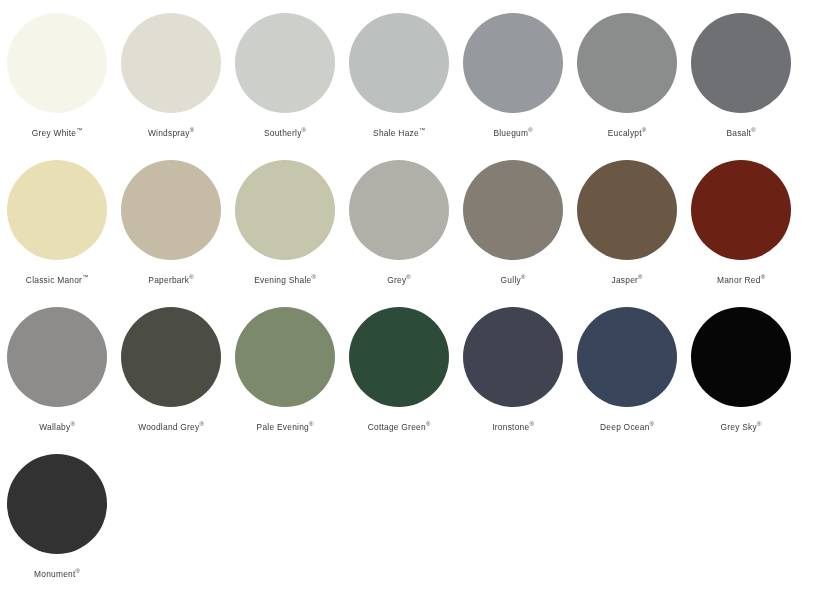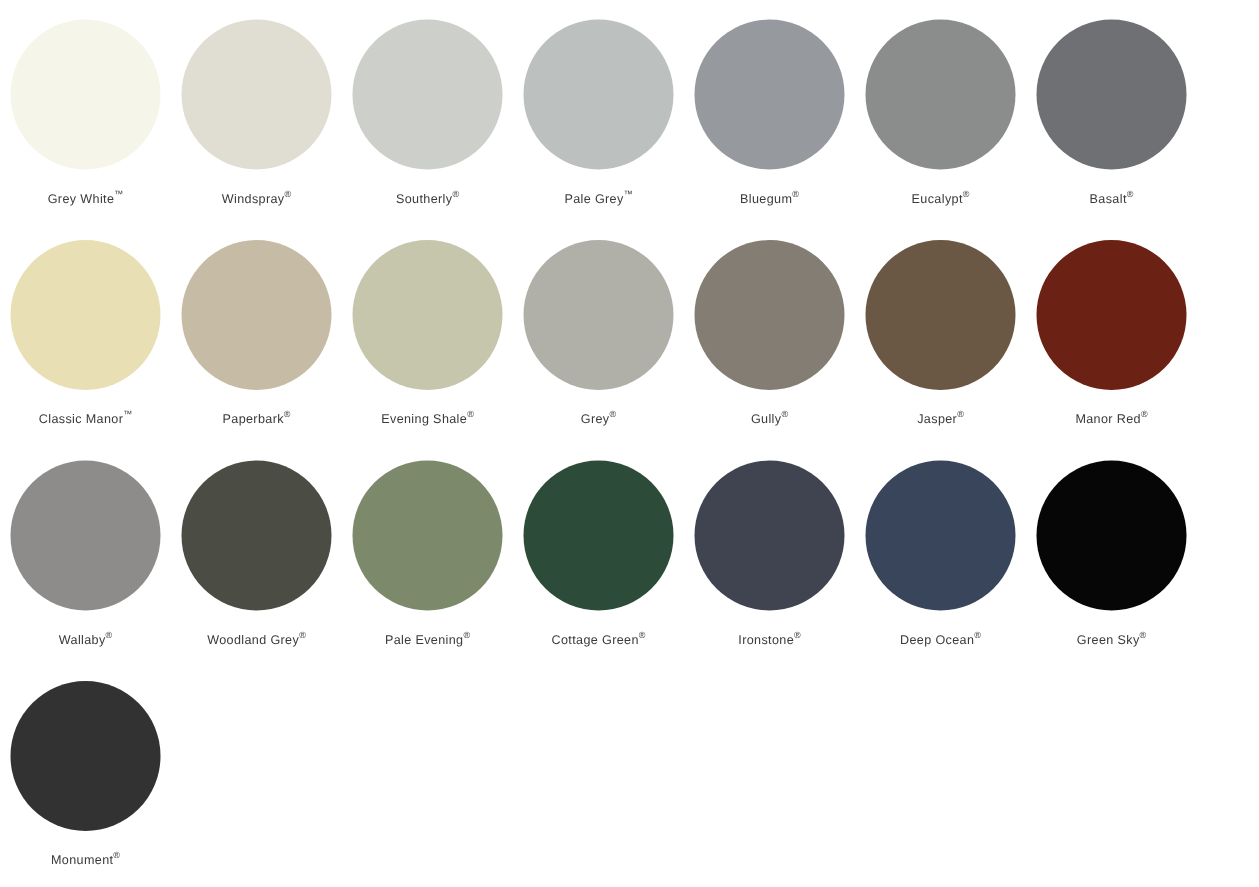--- a/index.html
+++ b/index.html
@@ -76,21 +76,21 @@
       <div class="swatch-cell">
         <div class="swatch-circle" style="background-color: rgb(224, 222, 210);"></div>
         <div class="swatch-label"><span>Windspray</span><span class="mark">®</span></div>
       </div>
       <div class="swatch-cell">
         <div class="swatch-circle" style="background-color: rgb(205, 207, 202);"></div>
         <div class="swatch-label"><span>Southerly</span><span class="mark">®</span></div>
       </div>
       <div class="swatch-cell">
         <div class="swatch-circle" style="background-color: rgb(188, 192, 191);"></div>
-        <div class="swatch-label"><span>Pale Grey</span><span class="mark">™</span></div>
+        <div class="swatch-label"><span>Shale Haze</span><span class="mark">™</span></div>
       </div>
       <div class="swatch-cell">
         <div class="swatch-circle" style="background-color: rgb(150, 154, 158);"></div>
         <div class="swatch-label"><span>Bluegum</span><span class="mark">®</span></div>
       </div>
       <div class="swatch-cell">
         <div class="swatch-circle" style="background-color: rgb(139, 141, 140);"></div>
         <div class="swatch-label"><span>Eucalypt</span><span class="mark">®</span></div>
       </div>
       <div class="swatch-cell">
@@ -148,21 +148,21 @@
       <div class="swatch-cell">
         <div class="swatch-circle" style="background-color: rgb(63, 68, 80);"></div>
         <div class="swatch-label"><span>Ironstone</span><span class="mark">®</span></div>
       </div>
       <div class="swatch-cell">
         <div class="swatch-circle" style="background-color: rgb(57, 69, 90);"></div>
         <div class="swatch-label"><span>Deep Ocean</span><span class="mark">®</span></div>
       </div>
       <div class="swatch-cell">
         <div class="swatch-circle" style="background-color: rgb(6, 6, 6);"></div>
-        <div class="swatch-label"><span>Green Sky</span><span class="mark">®</span></div>
+        <div class="swatch-label"><span>Grey Sky</span><span class="mark">®</span></div>
       </div>
     </div>
     <div class="swatch-row">
       <div class="swatch-cell">
         <div class="swatch-circle" style="background-color: rgb(50, 50, 50);"></div>
         <div class="swatch-label"><span>Monument</span><span class="mark">®</span></div>
       </div>
     </div>
   </div>
 

